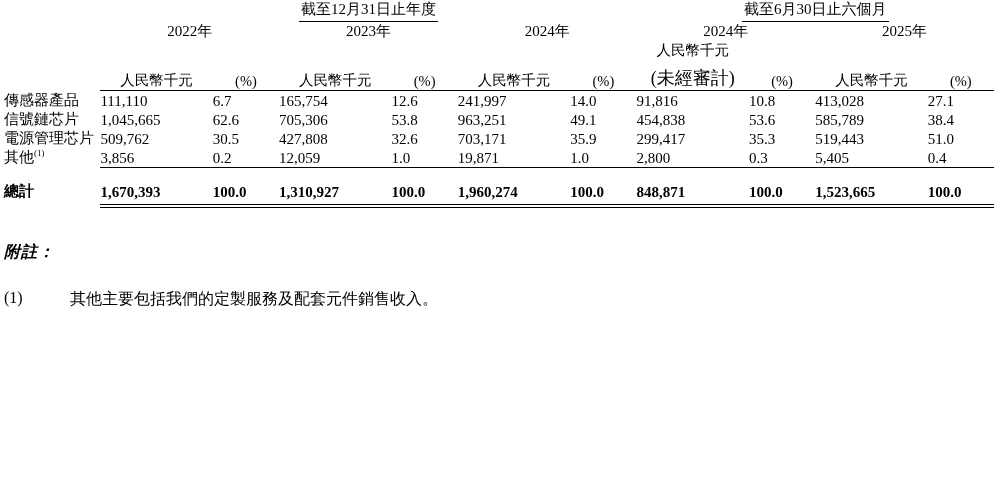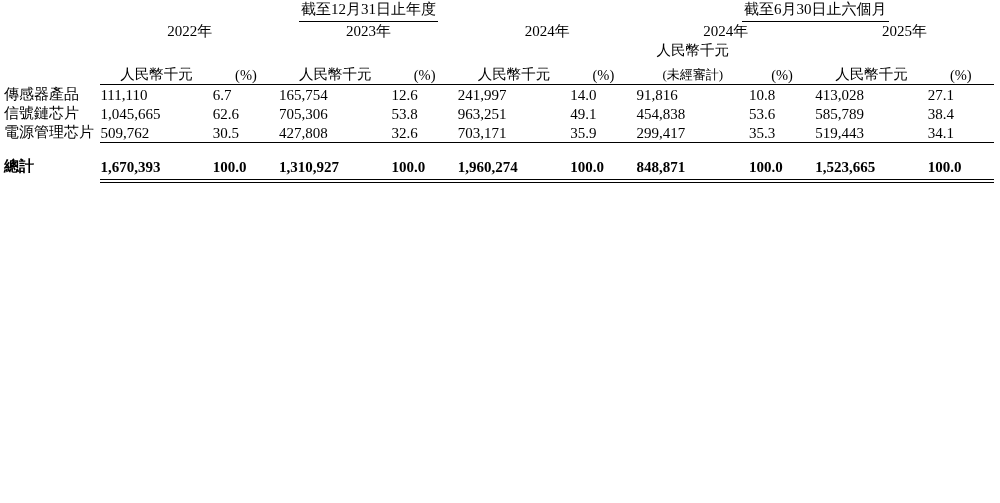--- a/index.html
+++ b/index.html
@@ -58,21 +58,21 @@
   }
   .unit {
     text-align: center;
     font-size: 14.5px;
     padding-top: 8px;
     padding-bottom: 2px;
     white-space: nowrap;
   }
   .unit .sub {
     display: block;
-    font-size: 13px;
+    font-size: 18px;
     padding-top: 6px;
   }
   .hdr-rule td {
     height: 1px;
     padding: 0;
   }
   .hdr-rule .rule {
     border-top: 1px solid #000;
     height: 0;
     font-size: 0;
@@ -255,23 +255,38 @@
       <td class="rowlabel">電源管理芯片</td>
       <td class="num">509,762</td>
       <td class="num">30.5</td>
       <td class="num">427,808</td>
       <td class="num">32.6</td>
       <td class="num">703,171</td>
       <td class="num">35.9</td>
       <td class="num">299,417</td>
       <td class="num">35.3</td>
       <td class="num">519,443</td>
-      <td class="num">34.1</td>
-    </tr>
-
+      <td class="num">51.0</td>
+    </tr>
+
+    <tr>
+      <td class="rowlabel">
+        <span>其他</span><sup>(1)</sup>
+      </td>
+      <td class="num">3,856</td>
+      <td class="num">0.2</td>
+      <td class="num">12,059</td>
+      <td class="num">1.0</td>
+      <td class="num">19,871</td>
+      <td class="num">1.0</td>
+      <td class="num">2,800</td>
+      <td class="num">0.3</td>
+      <td class="num">5,405</td>
+      <td class="num">0.4</td>
+    </tr>
 
     <tr class="subrule">
       <td></td>
       <td colspan="10">
             <div class="rule"></div>
           </td>
     </tr>
 
     <tr class="total">
       <td class="rowlabel">總計</td>
@@ -316,14 +331,21 @@
       <td>
             <div class="rule"></div>
           </td>
       <td>
             <div class="rule"></div>
           </td>
     </tr>
   </tbody>
     </table>
 
+  <div class="notes">
+    <div class="notes-title">附註：</div>
+    <div class="note-item">
+      <div class="note-num">(1)</div>
+      <div class="note-text">其他主要包括我們的定製服務及配套元件銷售收入。</div>
+    </div>
+  </div>
 
 </div>
 
 </body></html>

